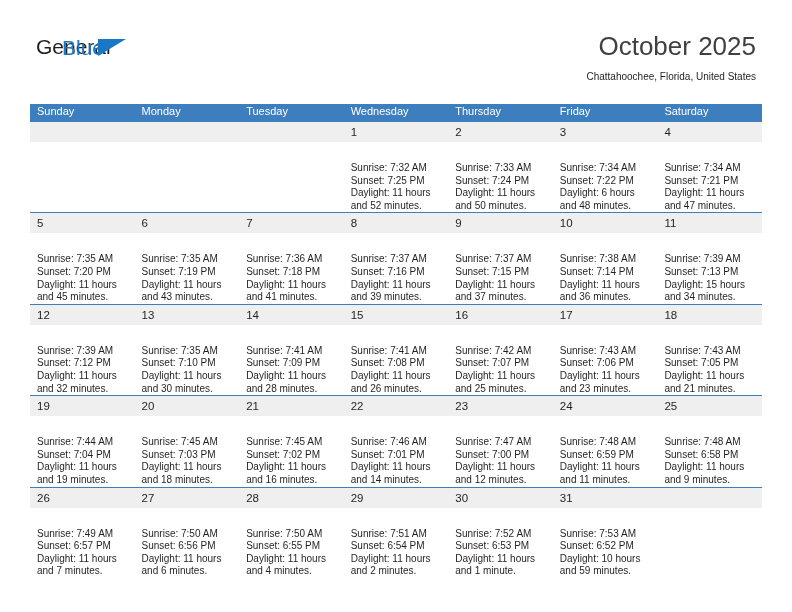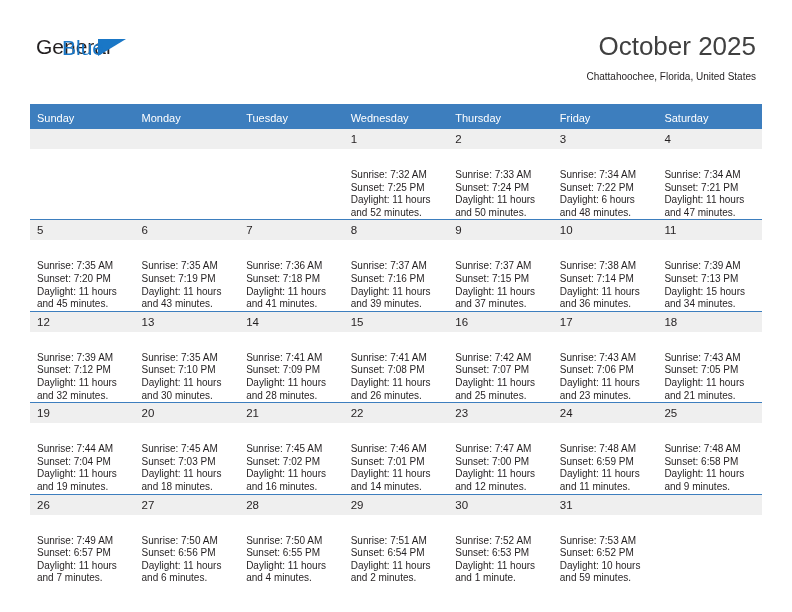--- a/index.html
+++ b/index.html
@@ -99,21 +99,21 @@
     border-collapse: collapse;
     table-layout: fixed;
   }
 
   .calendar th {
     background: #3d7ebe;
     color: #ffffff;
     font-size: 11px;
     font-weight: normal;
     text-align: left;
-    padding: 8px 0 5px 7px;
+    padding: 1px 0 5px 7px;
     height: 12px;
     border: none;
   }
 
   .calendar td {
     vertical-align: top;
     padding: 0;
     border: none;
     border-top: 1.5px solid #3d7ebe;
     height: 78px;

